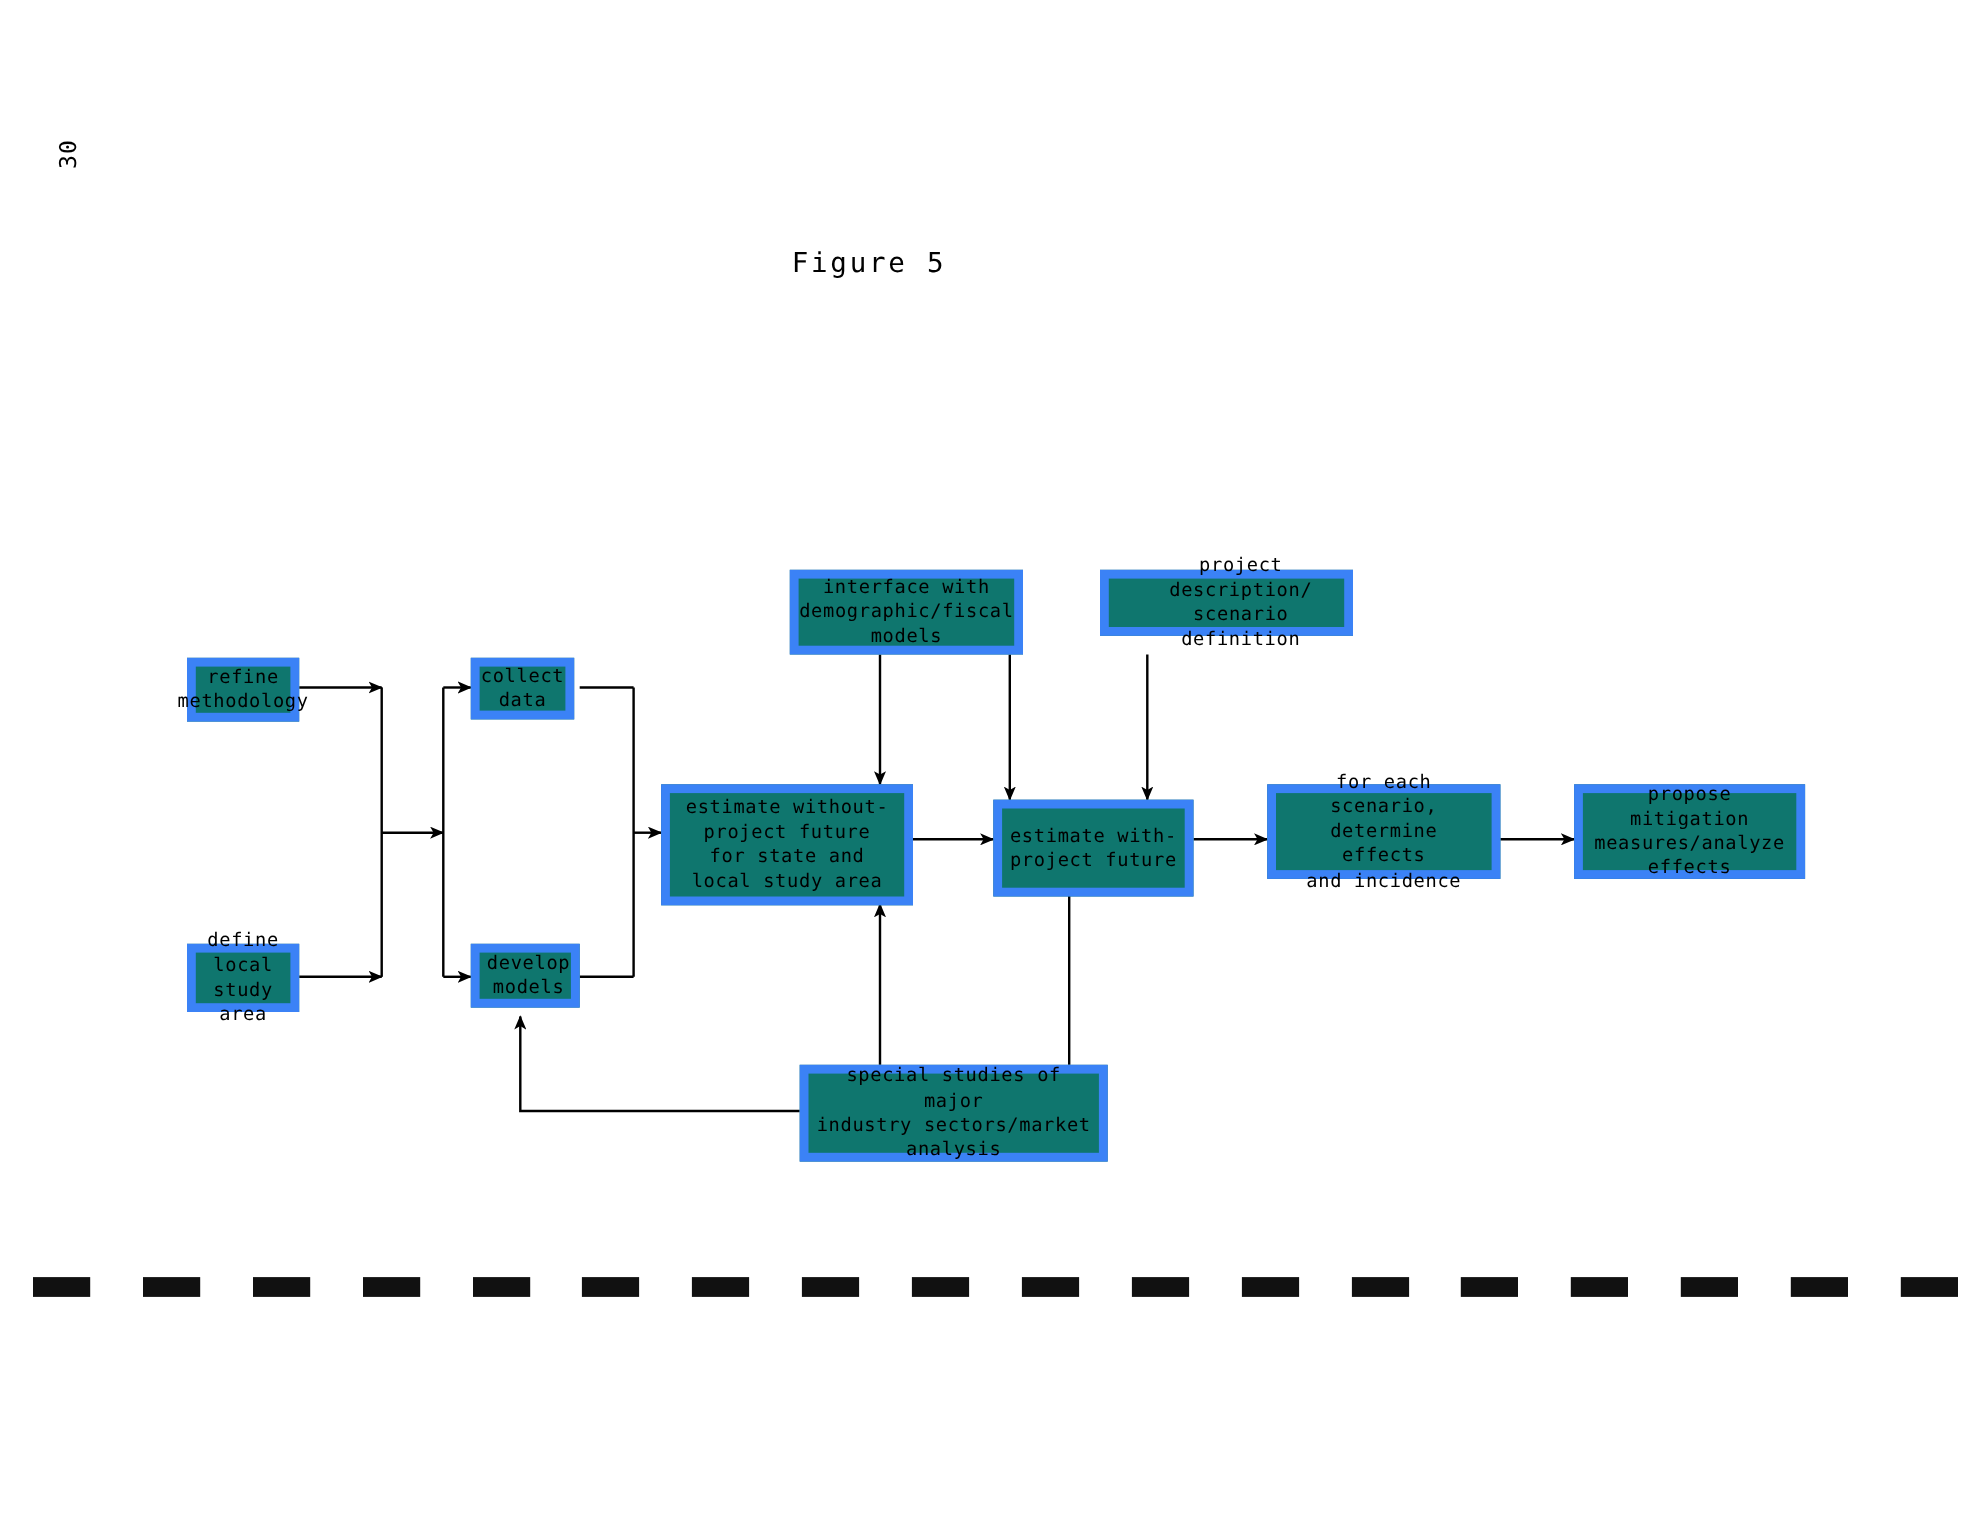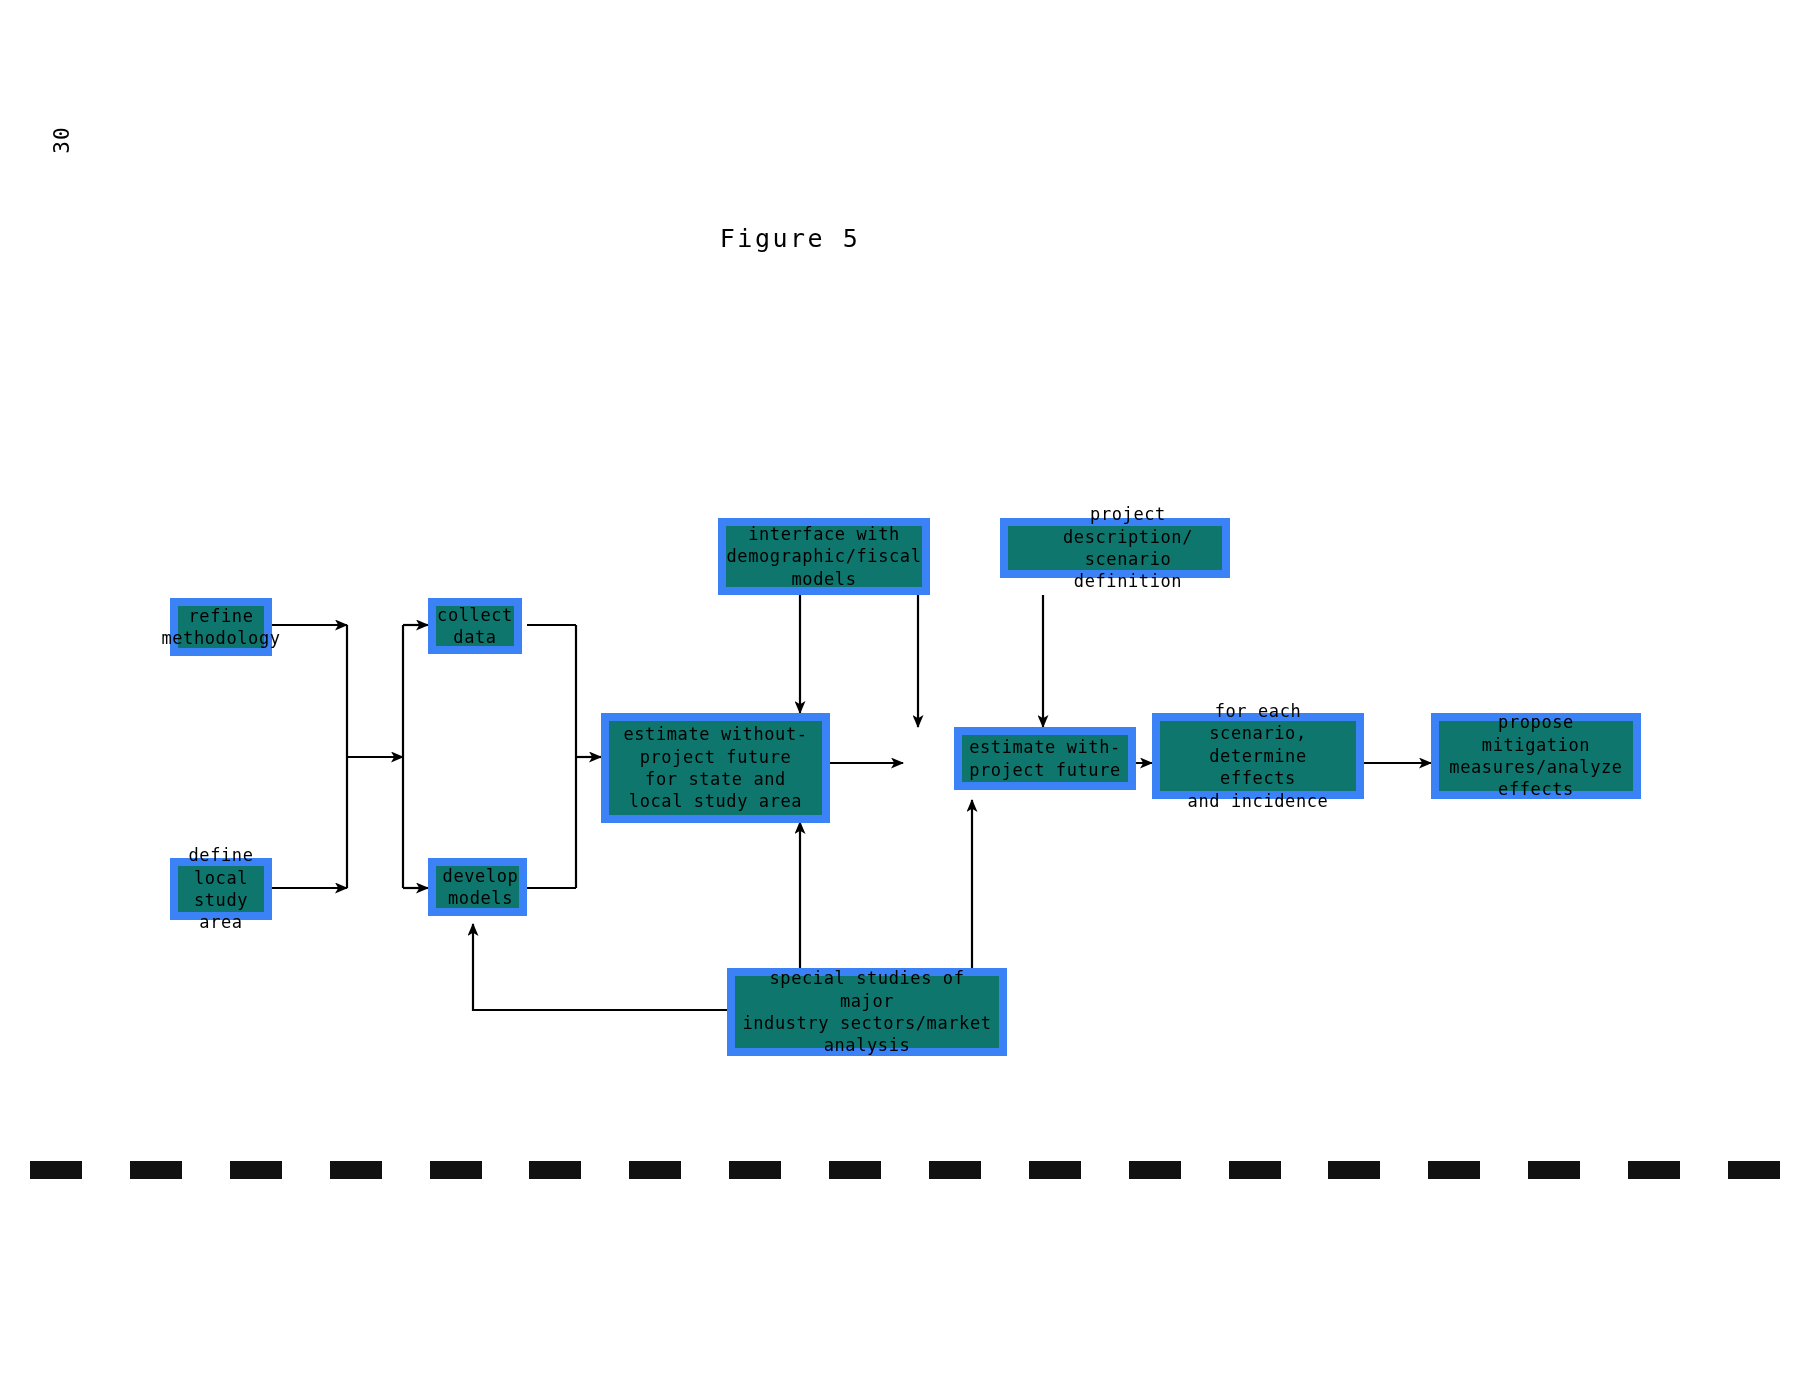--- a/index.html
+++ b/index.html
@@ -178,21 +178,21 @@
 for state and
 local study area</div>
 
   <div class="node" style="left:718px;  top:518px;  width:212px; height:77px;">interface with
 demographic/fiscal
 models</div>
 
   <div class="node" style="left:1000px; top:518px;  width:230px; height:60px;padding-left:32px;">project description/
 scenario definition</div>
 
-  <div class="node" style="left:954px;  top:727px;  width:182px; height:63px;">estimate with-
+  <div class="node" style="left:903px;  top:727px;  width:182px; height:88px;">estimate with-
 project future</div>
 
   <div class="node" style="left:1431px; top:713px;  width:210px; height:86px;">propose mitigation
 measures/analyze
 effects</div>
 
   <div class="node" style="left:1152px; top:713px;  width:212px; height:86px;">for each scenario,
 determine effects
 and incidence</div>
 

